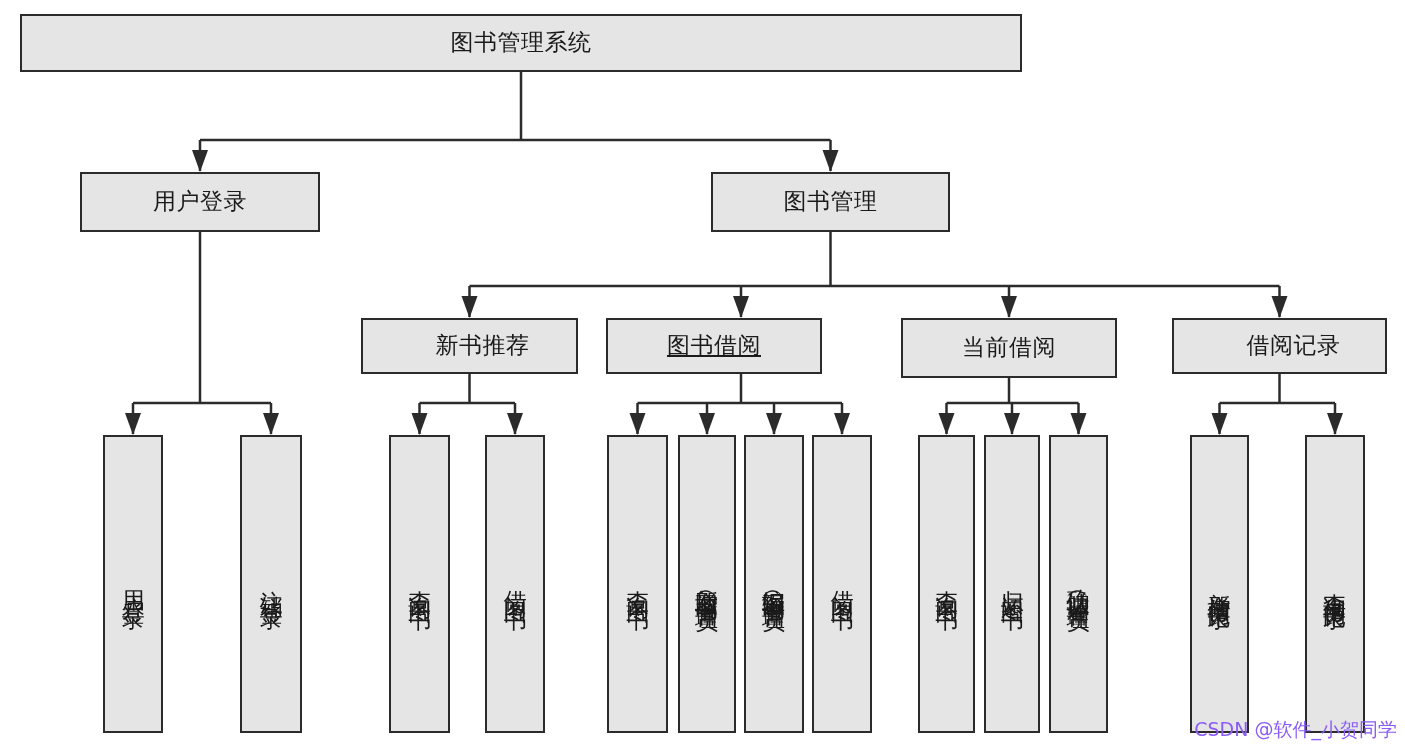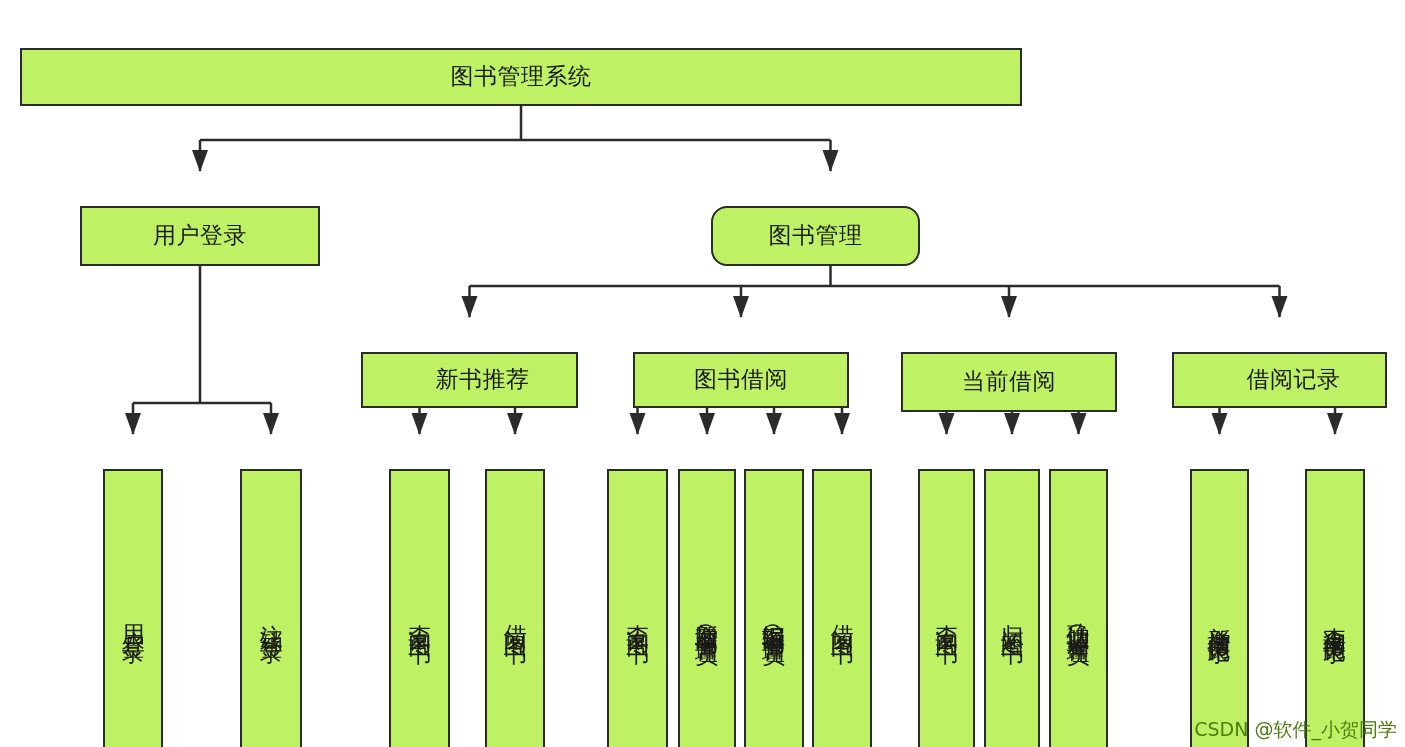--- a/index.html
+++ b/index.html
@@ -22,27 +22,26 @@
     left: 0;
     top: 0;
     width: 1405px;
     height: 747px;
     pointer-events: none;
   }
   .node {
     position: absolute;
     box-sizing: border-box;
     border: 2.5px solid #2b2b2b;
-    background: #bef264;
+    background: #e5e5e5;
     display: flex;
     align-items: center;
     justify-content: center;
     color: #1a1a1a;
     z-index: 2;
-    margin-top: 34px;
   }
   .node-label {
     display: block;
     text-align: center;
     letter-spacing: 0.5px;
     white-space: nowrap;
   }
   .node.horizontal .node-label {
     font-size: 23px;
     line-height: 1.1;
@@ -61,21 +60,21 @@
   }
   .node.vertical.tall .node-label {
     letter-spacing: 3px;
     line-height: 1.22;
   }
   .watermark {
     position: absolute;
     right: 8px;
     bottom: 4px;
     font-size: 19px;
-    color: #4d7c0f;
+    color: #8b5cf6;
     white-space: nowrap;
     z-index: 5;
     font-family: "DejaVu Sans", "Liberation Sans", sans-serif;
   }
 </style>
 </head>
 <body>
 
 <div id="stage">
   <svg id="edges" viewBox="0 0 1405 747" xmlns="http://www.w3.org/2000/svg">
@@ -132,27 +131,27 @@
       <line x1="1335" y1="403" x2="1335" y2="434" stroke="#2b2b2b" stroke-width="2.5"></line>
       <path d="M 1327 413 L 1343 413 L 1335 435 Z" fill="#2b2b2b"></path>
     </svg>
   <div id="nodes">
       <div class="node horizontal" style="left: 20px; top: 14px; width: 1002px; height: 58px;">
         <span class="node-label">图书管理系统</span>
       </div>
       <div class="node horizontal" style="left: 80px; top: 172px; width: 240px; height: 60px;">
         <span class="node-label">用户登录</span>
       </div>
-      <div class="node horizontal" style="left: 711px; top: 172px; width: 209px; height: 60px; border-radius: 16px;">
+      <div class="node horizontal" style="left: 711px; top: 172px; width: 239px; height: 60px;">
         <span class="node-label">图书管理</span>
       </div>
       <div class="node horizontal" style="left: 361px; top: 318px; width: 217px; height: 56px; padding-left: 26px;">
         <span class="node-label">新书推荐</span>
       </div>
-      <div class="node horizontal" style="left: 633px; top: 318px; width: 216px; height: 56px;">
+      <div class="node horizontal" style="left: 606px; top: 318px; width: 216px; height: 56px; text-decoration: underline;">
         <span class="node-label">图书借阅</span>
       </div>
       <div class="node horizontal" style="left: 901px; top: 318px; width: 216px; height: 60px;">
         <span class="node-label">当前借阅</span>
       </div>
       <div class="node horizontal" style="left: 1172px; top: 318px; width: 215px; height: 56px; padding-left: 28px;">
         <span class="node-label">借阅记录</span>
       </div>
       <div class="node vertical" style="left: 103px; top: 435px; width: 60px; height: 298px;">
         <span class="node-label">用户登录</span>

